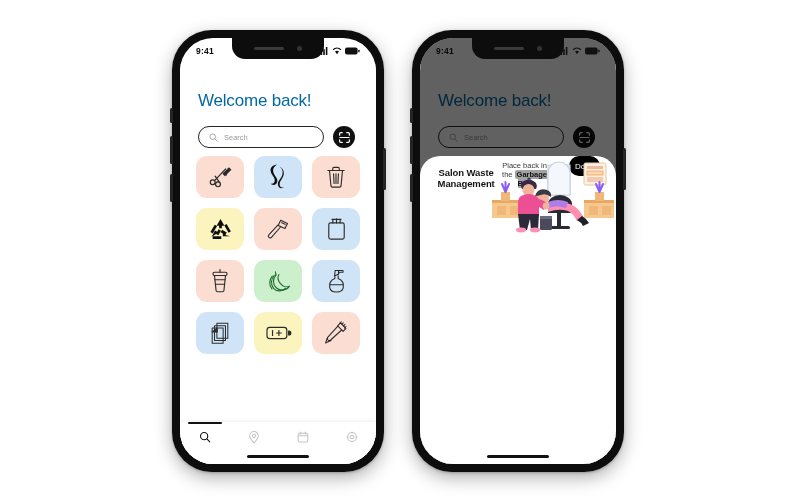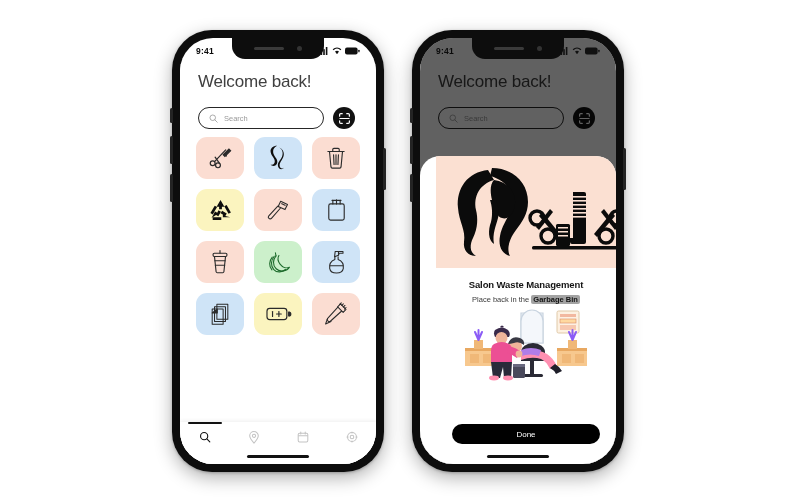--- a/index.html
+++ b/index.html
@@ -45,22 +45,22 @@
     width:92px;height:21px;background:#0d0d0d;
     border-bottom-left-radius:13px;border-bottom-right-radius:13px;
     z-index:7;display:flex;align-items:center;justify-content:center;gap:13px;
   }
   .notch .speaker{width:30px;height:3px;background:#3a3a3a;border-radius:2px;}
   .notch .cam{width:5px;height:5px;background:#333;border-radius:50%;}
 
   
   .content{position:absolute;left:0;top:26px;right:0;bottom:0;background:#fff;}
   .title{
-    margin:8px 0 0 18px;font-size:17px;font-weight:normal;
-    color:#404040;letter-spacing:-.2px;
+    margin:27px 0 0 18px;font-size:17px;font-weight:normal;
+    color:#0369a1;letter-spacing:-.2px;
   }
   .searchrow{display:flex;align-items:center;gap:9px;margin:15px 0 0 18px;padding-right:21px;}
   .searchbox{
     flex:1;height:22px;border:1px solid #262626;border-radius:14px;
     display:flex;align-items:center;gap:6px;padding:0 10px;box-sizing:border-box;
     background:#fff;
   }
   .searchbox .ph{font-size:7.5px;color:#9a9a9a;}
   .scanbtn{
     width:22px;height:22px;border-radius:50%;background:#111;
@@ -92,21 +92,21 @@
   .homebar{
     position:absolute;bottom:6px;left:50%;transform:translateX(-50%);
     width:62px;height:3px;background:#111;border-radius:3px;
   }
 
   
   .scrim{position:absolute;inset:0;background:rgba(0,0,0,.62);z-index:8;}
   .modal{
     position:absolute;left:0;right:0;bottom:0;top:118px;
     background:#ffffff;border-top-left-radius:20px;border-top-right-radius:20px;
-    z-index:9;overflow:hidden;display:flex;flex-direction:column;padding-left:16px;
+    z-index:9;overflow:hidden;display:flex;flex-direction:row;padding-left:16px;
   }
   .hero{
     height:112px;background:#fbe0d2;flex:none;position:relative;overflow:hidden;
   }
   .hero svg{position:absolute;left:0;top:0;}
   .modal-title{
     text-align:center;font-size:9.5px;font-weight:bold;color:#141414;
     margin-top:11px;letter-spacing:-.1px;
   }
   .modal-sub{

